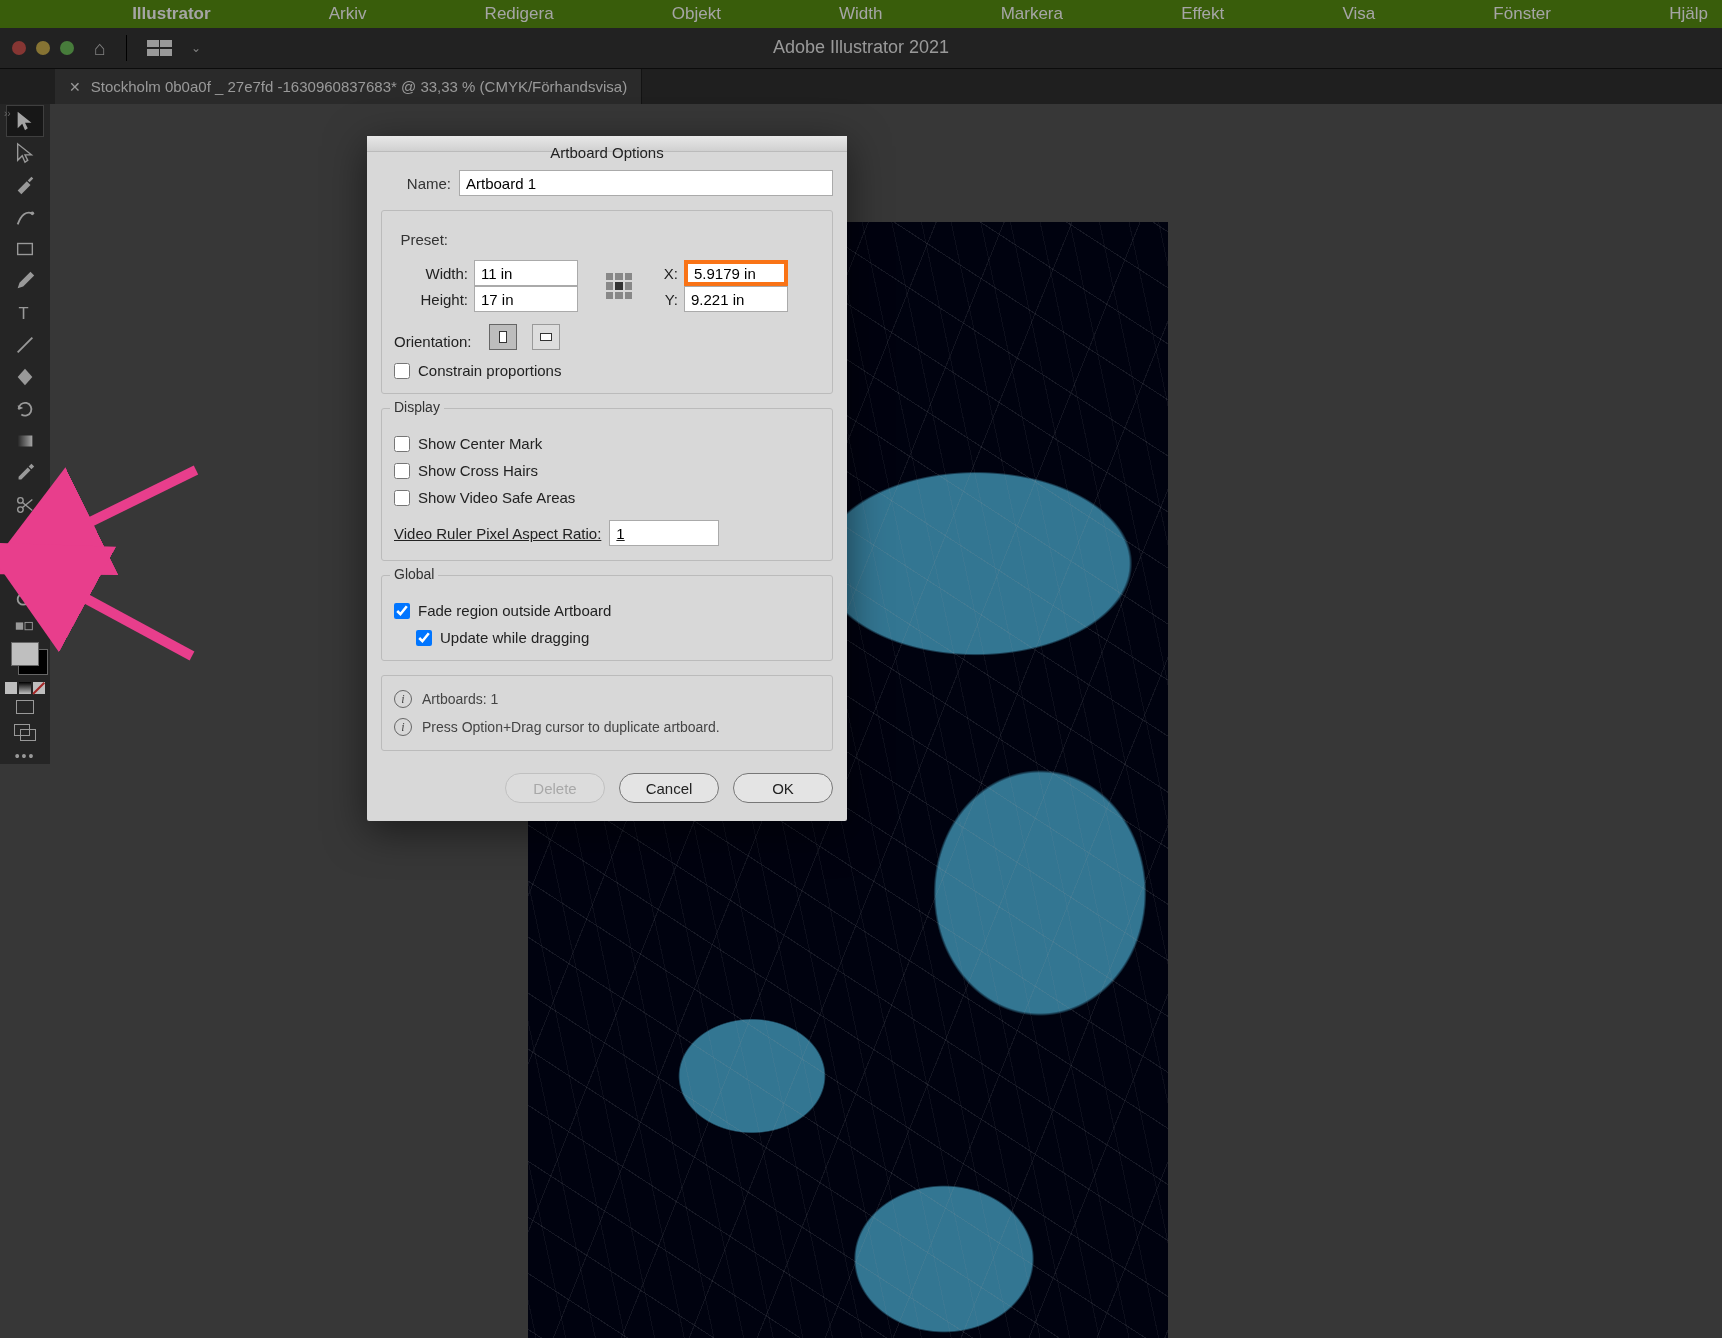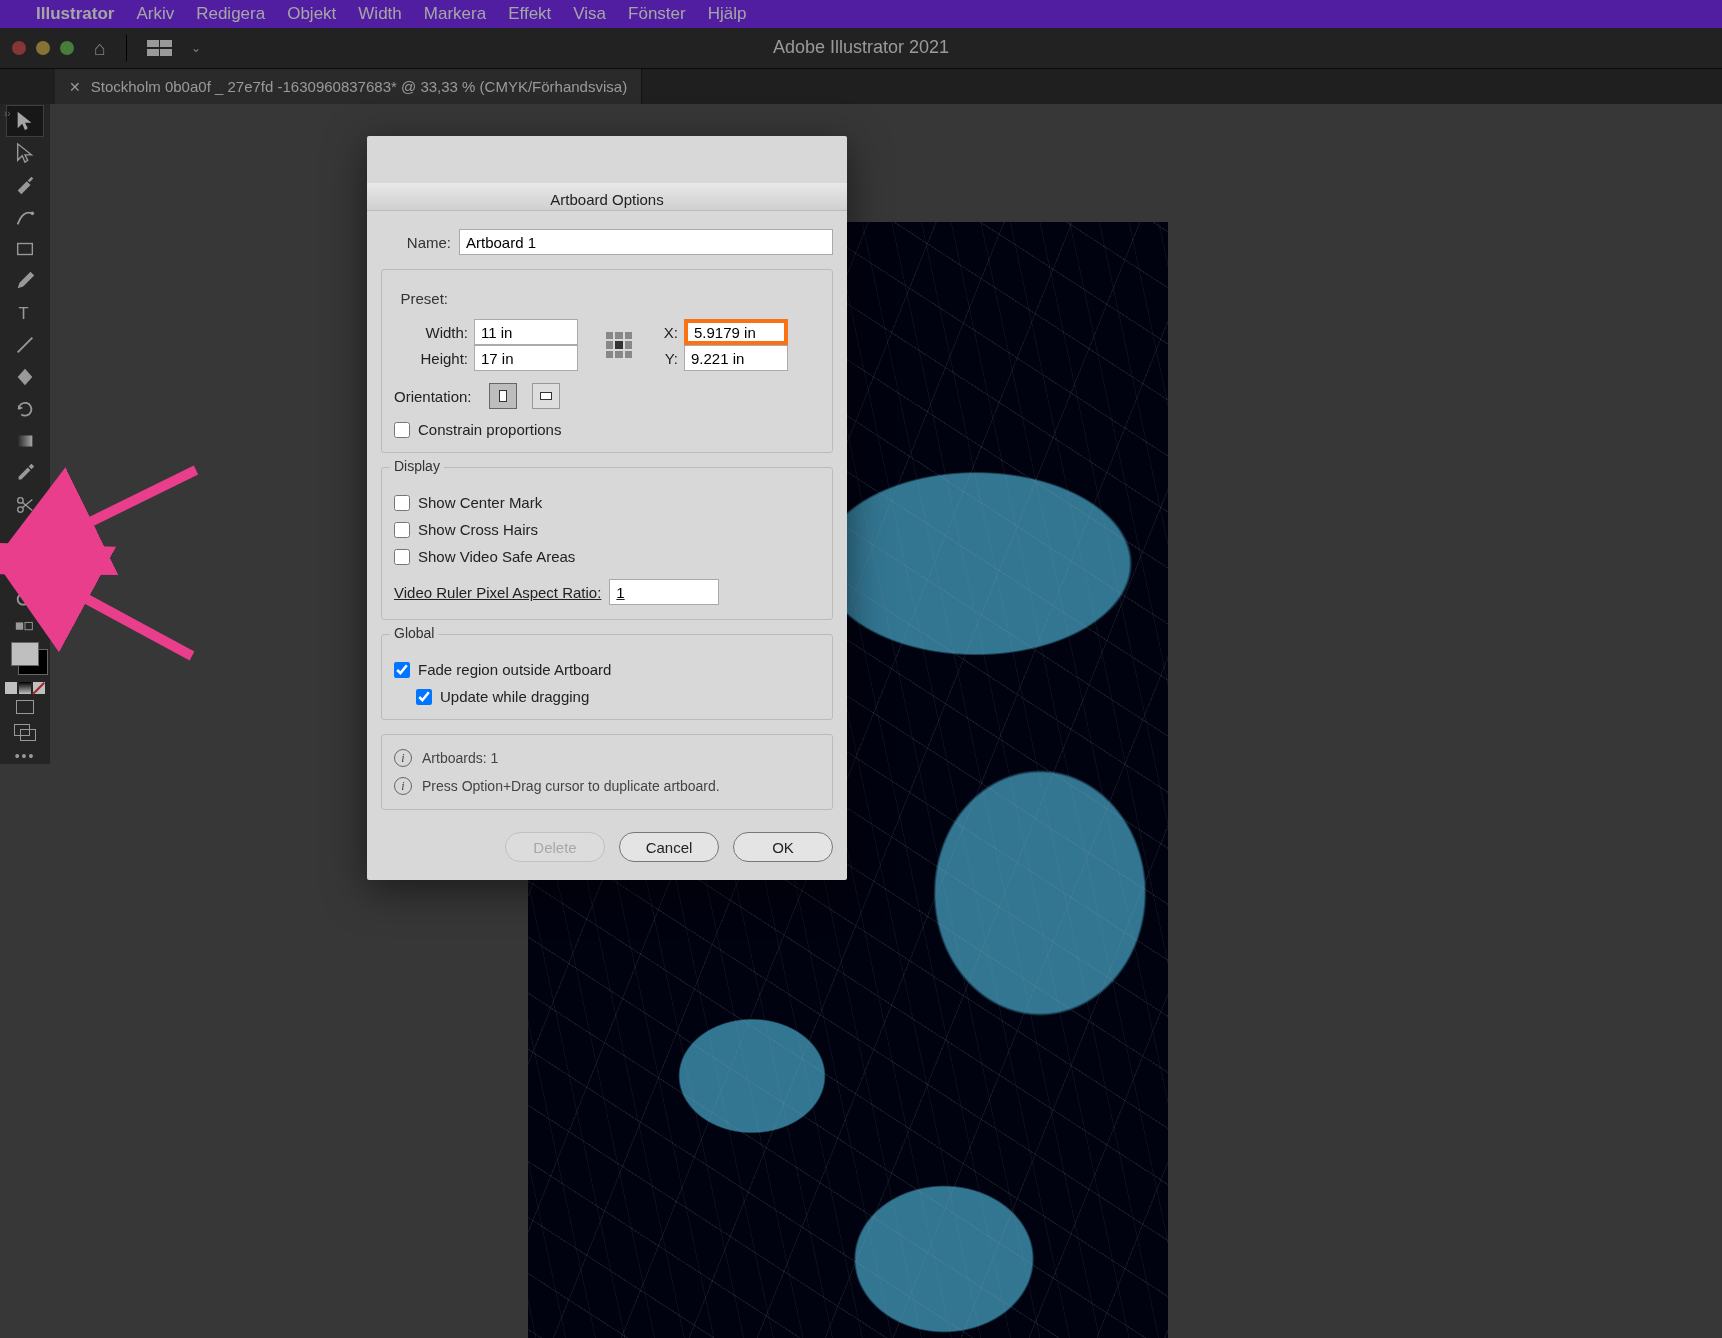--- a/index.html
+++ b/index.html
@@ -1,19 +1,19 @@
 <!DOCTYPE html>
 <html><head>
 <meta charset="utf-8">
 <style>
   * { box-sizing: border-box; margin: 0; padding: 0; font-family: -apple-system, BlinkMacSystemFont, "Segoe UI", sans-serif; }
   body { width: 1722px; height: 1338px; background: #323232; overflow: hidden; position: relative; }
 
   
-  .menubar { height: 28px; background: #6d28d9; display: flex; align-items: center; padding: 0 14px; gap: 22px; color: #ddd; font-size: 17px; }
+  .menubar { height: 28px; background: #4d7c0f; display: flex; align-items: center; padding: 0 14px; gap: 22px; color: #ddd; font-size: 17px; justify-content: space-between; }
   .menubar .apple { font-size: 18px; }
   .menubar .appname { font-weight: 600; }
   .menubar .item { cursor: default; }
 
   
   .chromebar { height: 40px; background: #2e2e2e; display: flex; align-items: center; padding: 0 12px; gap: 14px; color: #ccc; position: relative; }
   .traffic { display: flex; gap: 10px; align-items: center; }
   .traffic .dot { width: 14px; height: 14px; border-radius: 50%; }
   .dot.red { background: #b34845; }
   .dot.yellow { background: #b39a45; }
@@ -70,21 +70,21 @@
     repeating-linear-gradient(33deg, rgba(200,200,210,.15) 0 1px, transparent 1px 47px),
     repeating-linear-gradient(112deg, rgba(200,200,210,.12) 0 1px, transparent 1px 63px),
     repeating-linear-gradient(78deg, rgba(200,200,210,.08) 0 1px, transparent 1px 29px);
   }
 
   
   .dim { position: absolute; inset: 0; background: rgba(0,0,0,.25); z-index: 8; pointer-events: none; }
 
   
   .dialog { position: absolute; left: 367px; top: 136px; width: 480px; background: #d8d8d8; z-index: 20; font-size: 15px; color: #222; border-radius: 2px; box-shadow: 0 10px 40px rgba(0,0,0,.5);}
-  .dialog .titlebar { height: 28px; background: linear-gradient(#e8e8e8,#d0d0d0); text-align: center; line-height: 34px; font-size: 15px; border-bottom: 1px solid #bbb; margin-top: 47px;}
+  .dialog .titlebar { height: 16px; background: linear-gradient(#e8e8e8,#d0d0d0); text-align: center; line-height: 34px; font-size: 15px; border-bottom: 1px solid #bbb;}
   .dialog .body { padding: 18px 14px 18px 14px; display: flex; flex-direction: column; gap: 14px;}
 
   .row { display: flex; align-items: center; gap: 8px; }
   .row label { color: #333; }
   input.txt, select.txt { background: #fff; border: 1px solid #aaa; padding: 3px 6px; font-size: 15px; height: 26px; }
   .name-row label { width: 70px; text-align: right;}
   .name-row input { flex: 1; }
 
   fieldset { border: 1px solid #bbb; border-radius: 3px; padding: 20px 12px 14px 12px; position: relative;}
   fieldset > legend, fieldset > .legend { position: absolute; top: -10px; left: 8px; background: #d8d8d8; padding: 0 4px; font-size: 14px; color: #333;}
@@ -93,21 +93,21 @@
   .preset-row select { flex: 1; }
 
   .dims { display: grid; grid-template-columns: 80px 110px 70px 30px 110px; row-gap: 0; align-items: center;}
   .dims label { text-align: right; padding-right: 6px;}
   .dims input { width: 104px; }
   .refpoint { width: 26px; height: 26px; display: grid; grid-template-columns: repeat(3,1fr); grid-template-rows: repeat(3,1fr); gap: 2px;}
   .refpoint span { background: #888; }
   .refpoint span.c { background: #333; }
   .dims .x-input { border: 4px solid #f97316; }
 
-  .orient-row { display:flex; align-items:center; gap:15px; margin-top:2px;}
+  .orient-row { display:flex; align-items:flex-end; gap:15px; margin-top:2px;}
   .orient-row label { width:80px; text-align:right; padding-right:6px;}
   .orient-btn { width:28px; height:26px; border:1px solid #999; background:#ddd; display:flex; align-items:center; justify-content:center;}
   .orient-btn.sel { background:#bdbdbd; border-color:#666;}
   .orient-btn .pg { border:1px solid #333; background:#fff;}
   .orient-btn .pg.p { width:8px; height:12px;}
   .orient-btn .pg.l { width:12px; height:8px;}
 
   .chk-row { display:flex; align-items:center; gap:8px; }
   .chk-row input[type=checkbox] { width:16px; height:16px;}
   .chk-row.indent { padding-left: 22px;}

